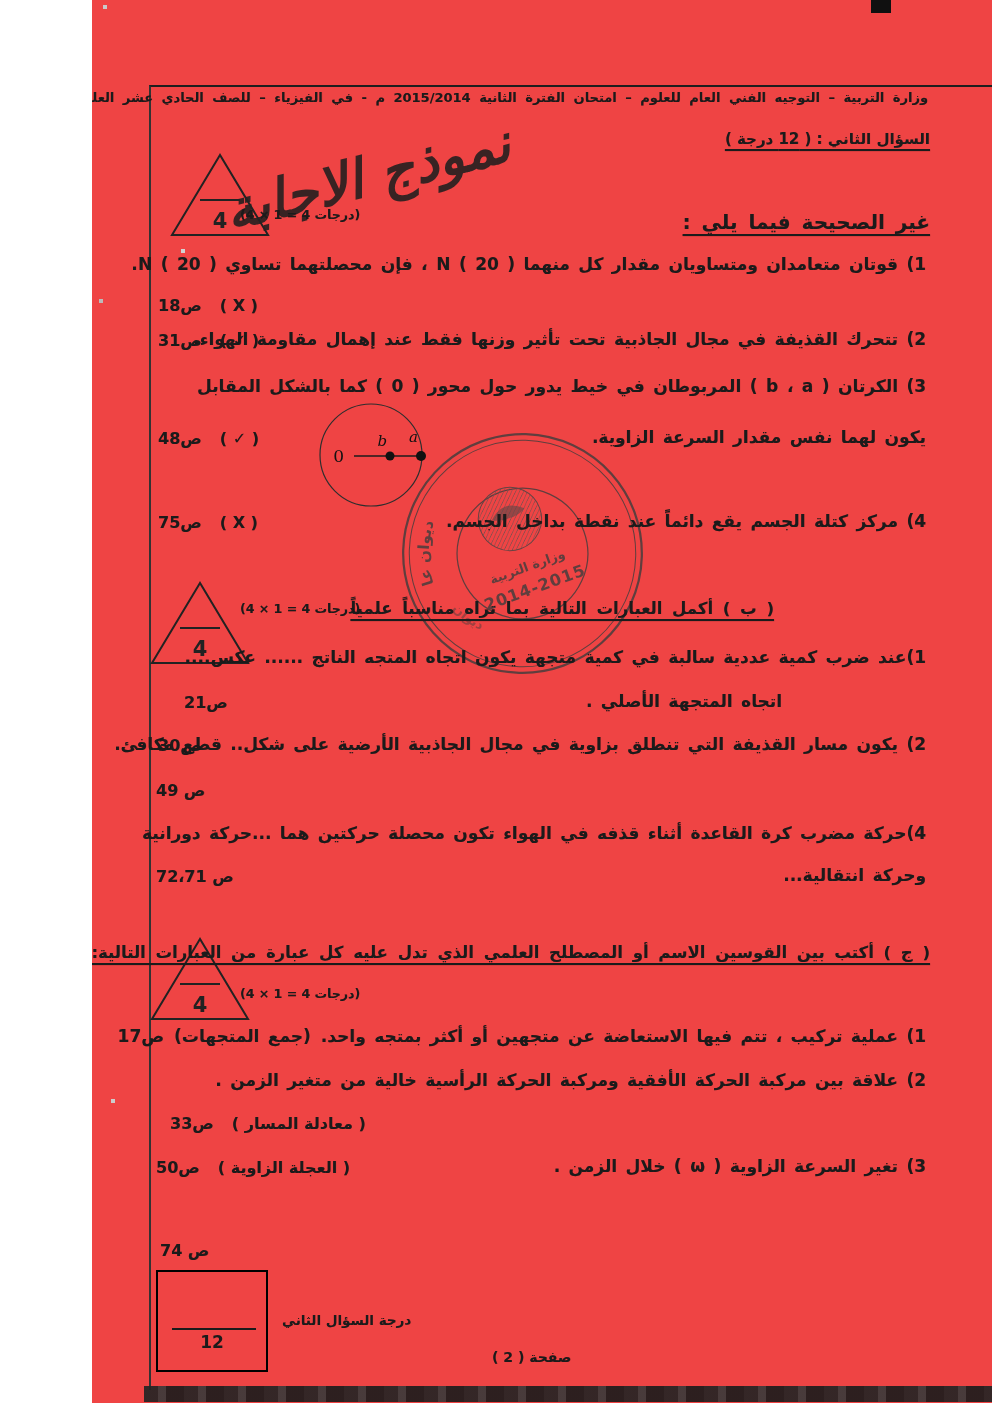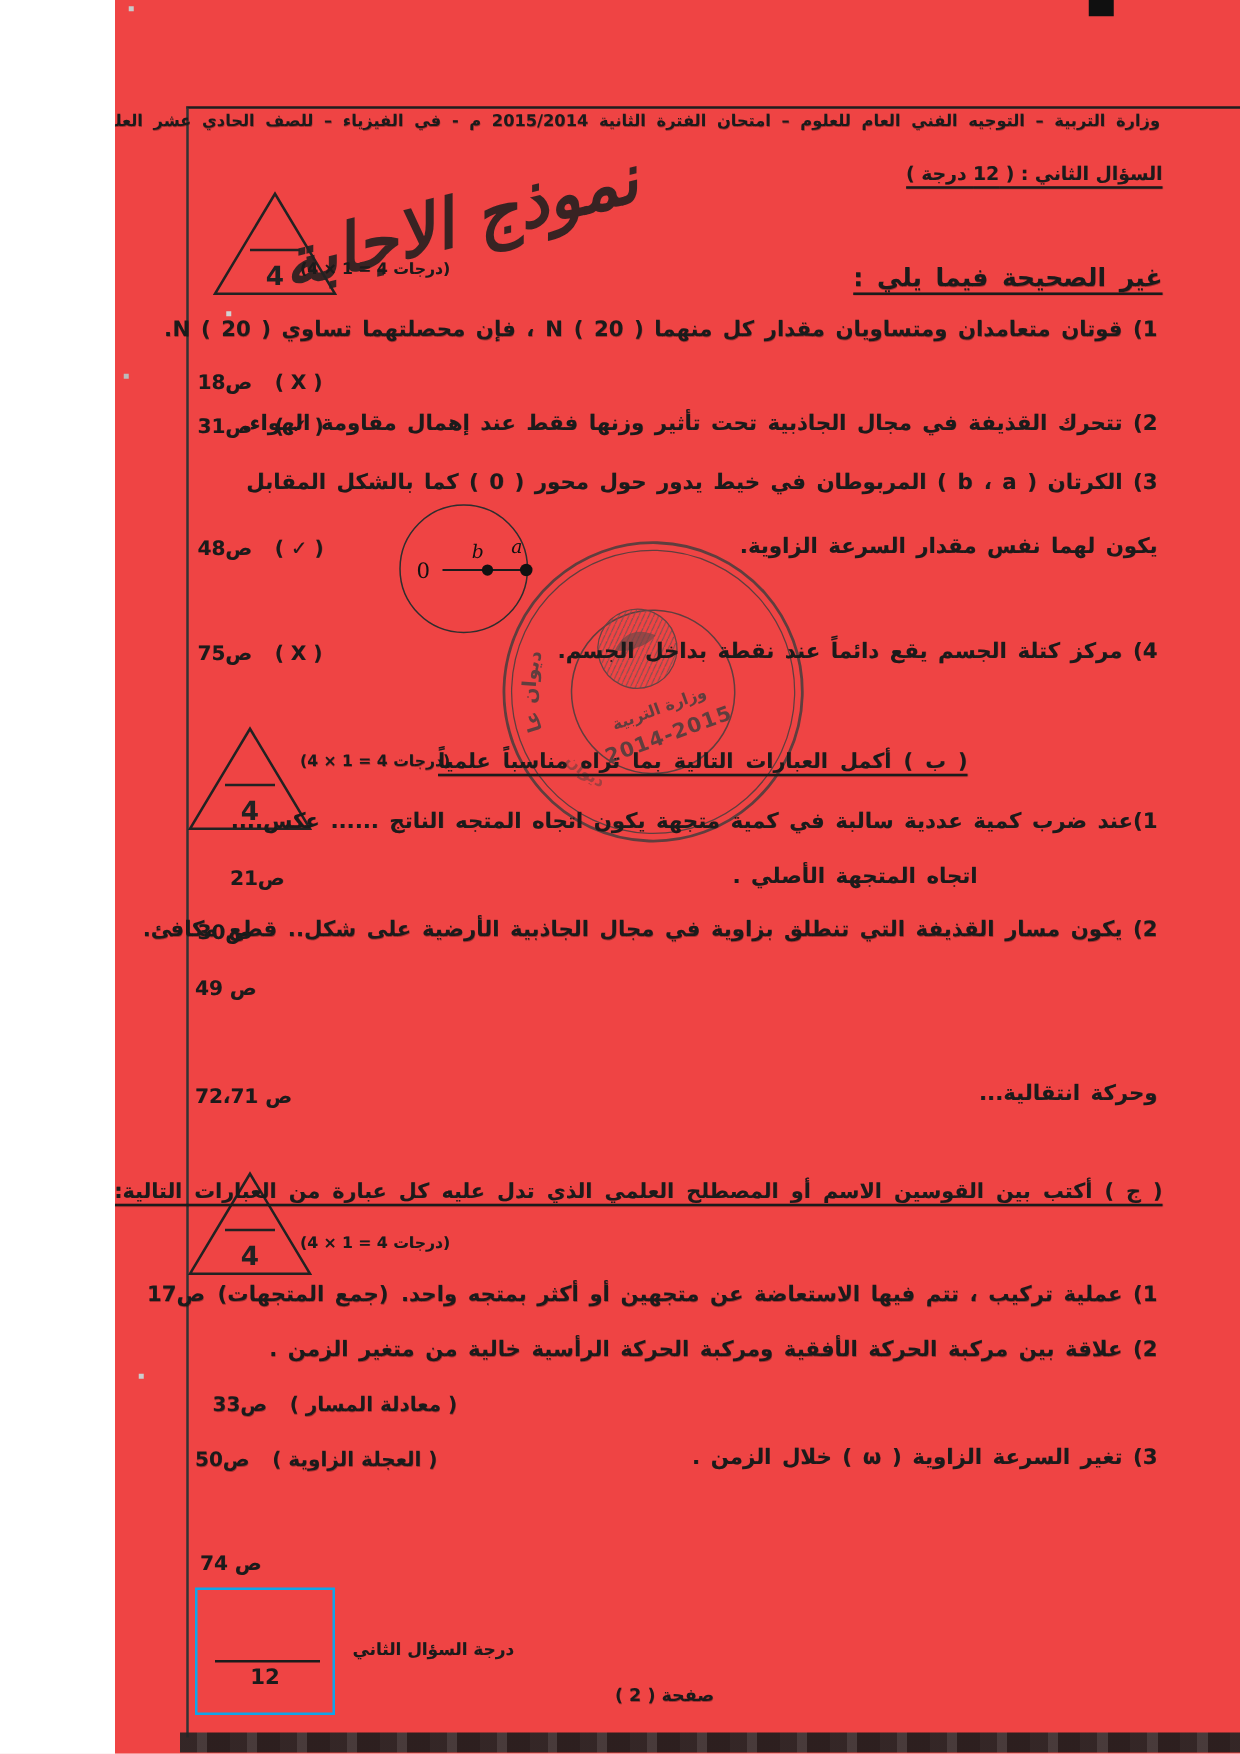--- a/index.html
+++ b/index.html
@@ -27,21 +27,21 @@
   .corner-mark{position:absolute;left:779px;top:0;width:20px;height:13px;background:#101010;}
   .speckles{position:absolute;left:0;top:0;width:2px;height:2px;background:transparent;
     box-shadow:12px 6px 0 1px #c9c9c9,940px 30px 0 1px #bbb,968px 400px 0 2px #8a8a8a,
     952px 700px 0 1px #999,20px 1100px 0 1px #ccc,8px 300px 0 1px #bbb,
     972px 1000px 0 2px #777,930px 78px 0 2px #555,90px 250px 0 1px #d2d2d2;}
   .hand-svg{position:absolute;left:90px;top:70px;}
   .tri-svg{position:absolute;}
   .stamp-svg{position:absolute;left:303px;top:426px;opacity:.8;}
   .diagram-svg{position:absolute;left:222px;top:398px;}
   .score-box{position:absolute;left:64px;top:1270px;width:108px;height:98px;
-             border:2px solid #0ea5e9;}
+             border:2px solid #000000;}
   .score-box .bar{position:absolute;left:14px;right:10px;top:56px;border-top:2.4px solid #1b1b1b;}
   .score-box .val{position:absolute;left:0;top:60px;width:100%;text-align:center;
                   font-size:17px;font-weight:700;}
 </style>
 </head>
 <body>
 
 <div class="page">
 
   <div class="frame"></div>
@@ -133,20 +133,21 @@
 
   <div class="line stmt" style="top:647px;right:66px;">1)عند ضرب كمية عددية سالبة في كمية متجهة يكون اتجاه المتجه الناتج ...... عكس....</div>
   <div class="line stmt" style="top:691px;right:210px;">اتجاه المتجهة الأصلي .</div>
   <div class="line ans" style="top:693px;left:92px;">ص21</div>
 
   <div class="line stmt" style="top:734px;right:66px;">2) يكون مسار القذيفة التي تنطلق بزاوية في مجال الجاذبية الأرضية على شكل.. قطع مكافئ.</div>
   <div class="line ans" style="top:736px;left:66px;">ص30</div>
 
   <div class="line ans" style="top:781px;left:64px;">ص 49</div>
 
+  <div class="line stmt" style="top:823px;right:66px;">4)حركة مضرب كرة القاعدة أثناء قذفه في الهواء تكون محصلة حركتين هما ...حركة دورانية</div>
   <div class="line stmt" style="top:865px;right:66px;margin-left:16px;">وحركة انتقالية...</div>
   <div class="line ans" style="top:867px;left:64px;">ص 72،71</div>
 
   <svg class="tri-svg" style="left:56px;top:936px;" width="104" height="88" viewBox="0 0 104 88">
     <polygon points="52,3 4,83 100,83" fill="none" stroke="#222" stroke-width="2"></polygon>
     <line x1="32" y1="48" x2="72" y2="48" stroke="#222" stroke-width="2"></line>
     <text x="52" y="76" text-anchor="middle" font-size="21" font-weight="bold" fill="#222">4</text>
   </svg>
 
   <div class="line heading u" style="top:943px;right:62px;">( ج ) أكتب بين القوسين الاسم أو المصطلح العلمي الذي تدل عليه كل عبارة من العبارات التالية:</div>

